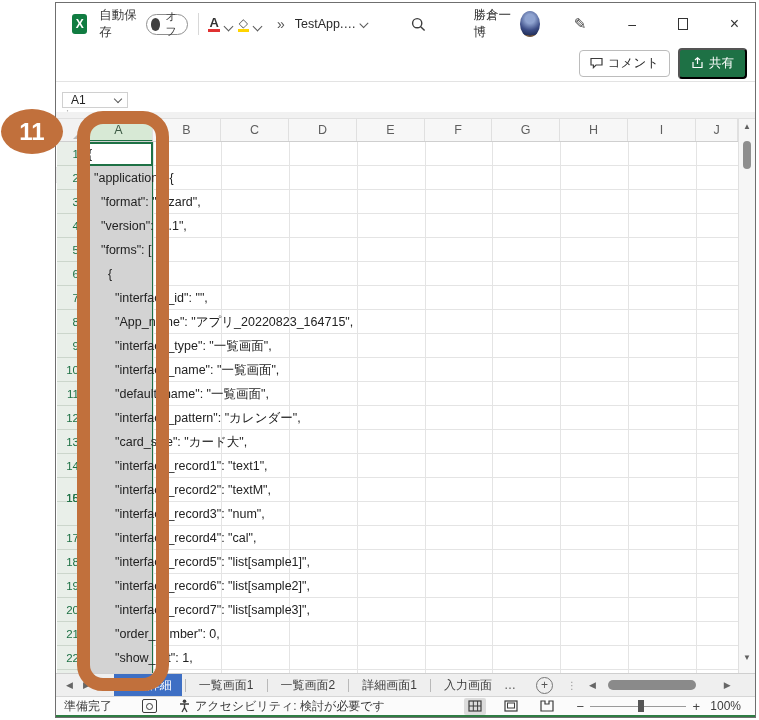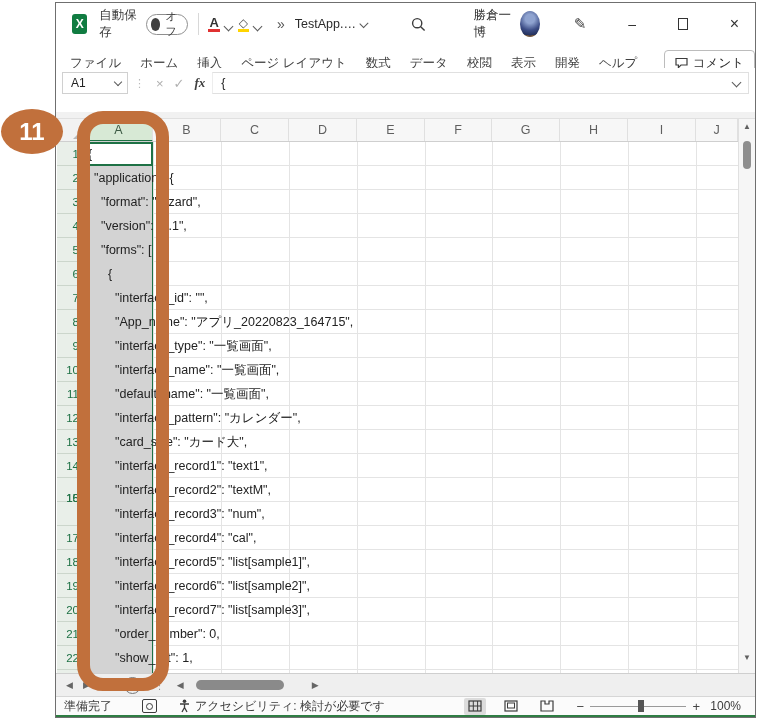--- a/index.html
+++ b/index.html
@@ -34,21 +34,21 @@
   .closex{font-size:16px;margin-left:42px;margin-right:16px;}
   
   #ribbonrow{position:absolute;left:0;top:42px;width:699px;height:37px;display:flex;align-items:center;
              background:#fff;border-bottom:1px solid #e3e3e3;box-sizing:border-box;}
   #ribbon-tabs{display:flex;gap:19px;margin-left:14px;font-size:12.5px;color:#3f3f3f;white-space:nowrap;}
   .btn-comment{margin-left:auto;display:flex;align-items:center;gap:5px;border:1px solid #bcbcbc;border-radius:4px;
                background:#fff;font-size:12.5px;color:#2f2f2f;padding:4px 10px;}
   .btn-share{display:flex;align-items:center;gap:5px;border-radius:4px;background:#1e7145;color:#fff;
              font-size:12.5px;padding:5px 11px;margin:0 8px 0 8px;}
   
-  #fbar{position:absolute;left:0;top:65px;width:699px;height:30px;display:flex;align-items:center;background:#fff;}
+  #fbar{position:absolute;left:0;top:89px;width:699px;height:30px;display:flex;align-items:flex-start;background:#fff;flex-direction:column;}
   .namebox{width:66px;height:22px;border:1px solid #d0d0d0;margin-left:6px;display:flex;align-items:center;
            font-size:12px;color:#222;padding-left:8px;box-sizing:border-box;}
   .namebox .chev{margin-left:auto;margin-right:6px;width:5px;height:5px;}
   .fdots{color:#b9b9b9;font-size:11px;margin:0 6px;}
   .fgray{color:#b0b0b0;font-size:13px;margin:0 5px;}
   .fx{font-family:"Liberation Serif","DejaVu Serif",serif;font-style:italic;font-weight:bold;
       font-size:13px;color:#3f3f3f;margin:0 7px 0 5px;}
   .finput{flex:1;height:22px;border:1px solid #e0e0e0;border-left:1px solid #ededed;display:flex;align-items:center;
           font-size:12.5px;color:#222;padding-left:8px;margin-right:6px;box-sizing:border-box;}
   .finput .chev{margin-left:auto;margin-right:8px;}
@@ -148,37 +148,32 @@
     </span>
     <span class="user">勝倉一博</span>
     <span class="avatar"></span>
     <span class="pen">✎</span>
     <span class="wbtn">–</span>
     <span class="maxbox"></span>
     <span class="wbtn closex">×</span>
   </div>
 
   <div id="ribbonrow">
-    <div id="ribbon-tabs">
-        <span>ファイル</span>
-        <span>ホーム</span>
-        <span>挿入</span>
-        <span>ページ レイアウト</span>
-        <span>数式</span>
-        <span>データ</span>
-        <span>校閲</span>
-        <span>表示</span>
-        <span>開発</span>
-        <span>ヘルプ</span>
-      </div>
     <button class="btn-comment">
       <svg width="13" height="12" viewBox="0 0 13 12">
           <path d="M1 1.5h11v6.5h-6l-2.6 2.6v-2.6H1z" fill="none" stroke="#3c3c3c" stroke-width="1.2"></path>
         </svg>
       <span>コメント</span>
+    </button>
+    <button class="btn-share">
+      <svg width="13" height="12" viewBox="0 0 13 12">
+          <path d="M2 5v5.5h9V5" fill="none" stroke="#fff" stroke-width="1.2"></path>
+          <path d="M6.5 7V1.2M4 3l2.5-2.2L9 3" fill="none" stroke="#fff" stroke-width="1.2"></path>
+        </svg>
+      <span>共有</span>
     </button>
   </div>
 
   <div id="fbar">
     <div class="namebox">
       <span>A1</span>
       <span class="chev"></span>
     </div>
     <span class="fdots">⋮</span>
     <span class="fgray">×</span>
@@ -273,20 +268,31 @@
 
   <div id="vscroll">
     <span class="tri" style="top:3px;">▲</span>
     <div id="vthumb"></div>
     <span class="tri" style="top:534px;">▼</span>
   </div>
 
   <div id="tabbar">
     <span class="navtri">◀</span>
     <span class="navtri">▶</span>
+    <div id="sheettabs" style="display:flex;align-items:center;height:23px;">
+        <span class="sheettab active">画面詳細</span>
+        <span class="tabdiv"></span>
+        <span class="sheettab">一覧画面1</span>
+        <span class="tabdiv"></span>
+        <span class="sheettab">一覧画面2</span>
+        <span class="tabdiv"></span>
+        <span class="sheettab">詳細画面1</span>
+        <span class="tabdiv"></span>
+        <span class="sheettab">入力画面</span>
+      </div>
     <span class="overflow-dots">…</span>
     <span class="addsheet">+</span>
     <span class="tdots">⋮</span>
     <span class="navtri" style="margin-left:2px;">◀</span>
     <div id="htrack">
         <div id="hthumb"></div>
       </div>
     <span class="navtri" style="margin-left:0;">▶</span>
   </div>
 

